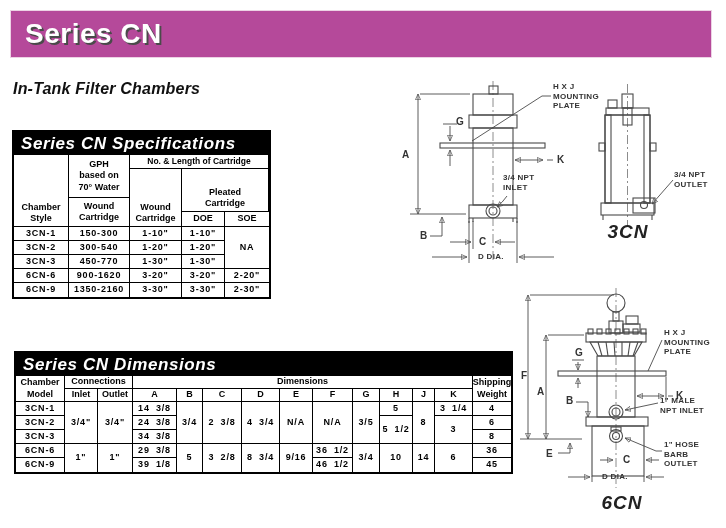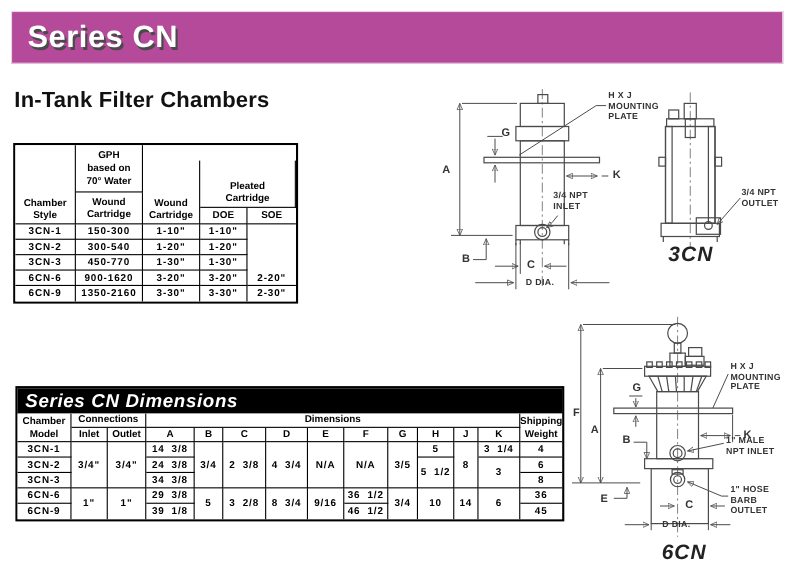--- a/index.html
+++ b/index.html
@@ -4,21 +4,21 @@
 <style>
   html,body { margin:0; padding:0; background:#fff; }
   .page { position:relative; width:726px; height:520px; background:#fff; overflow:hidden;
           font-family:"Liberation Sans", sans-serif; }
 
   
   .banner { position:absolute; left:10px; top:10px; width:700px; height:46px;
             background:#b5499a; border:1px solid #ecd2e4; }
   .banner-text { position:absolute; left:14px; top:7px; color:#fff; font-size:28px; font-weight:bold;
                  letter-spacing:0.5px; text-shadow:2px 2px 0 #4a4a4a; }
-  .subtitle { position:absolute; left:13px; top:80px; font-size:20px; font-weight:bold; 
+  .subtitle { position:absolute; left:13px; top:80px; font-size:16px; font-weight:bold; font-style:italic;
               color:#111; letter-spacing:0.2px; }
 
   
   .datatable { position:absolute; border:2px solid #000; background:#fff; }
   .tbl-title { background:#000; color:#fff; font-weight:bold; font-style:italic;
                font-size:17px; height:23px; line-height:23px; padding-left:7px; letter-spacing:0.6px; }
   .grid { display:grid; background:#fff; }
   .c { display:flex; align-items:center; justify-content:center; text-align:center;
        font-size:9px; font-weight:bold; color:#000; line-height:1.25;
        border-right:1px solid #000; border-bottom:1px solid #000; white-space:pre-line;
@@ -57,26 +57,28 @@
 <body>
 
 <div class="page">
 
   <div class="banner">
     <div class="banner-text">Series CN</div>
   </div>
   <div class="subtitle">In-Tank Filter Chambers</div>
 
   <div id="spec-table" class="datatable">
+    <div class="tbl-title">Series CN Specifications</div>
     <div id="spec-grid" class="grid">
       <div class="c vb" style="grid-area:1/1/5/2">Chamber
 Style</div>
       <div class="c" style="grid-area:1/2/3/3">GPH
 based on
 70° Water</div>
+      <div class="c small" style="grid-area:1/3/2/6">No. &amp; Length of Cartridge</div>
       <div class="c" style="grid-area:3/2/5/3">Wound
 Cartridge</div>
       <div class="c vb" style="grid-area:2/3/5/4">Wound
 Cartridge</div>
       <div class="c vb" style="grid-area:2/4/4/6">Pleated
 Cartridge</div>
       <div class="c" style="grid-area:4/4/5/5">DOE</div>
       <div class="c br0" style="grid-area:4/5/5/6">SOE</div>
 
       <div class="c data" style="grid-area:5/1/6/2">3CN-1</div>
@@ -96,20 +98,21 @@
       <div class="c data" style="grid-area:7/3/8/4">1-30"</div>
       <div class="c data" style="grid-area:8/3/9/4">3-20"</div>
       <div class="c data bb0" style="grid-area:9/3/10/4">3-30"</div>
 
       <div class="c data" style="grid-area:5/4/6/5">1-10"</div>
       <div class="c data" style="grid-area:6/4/7/5">1-20"</div>
       <div class="c data" style="grid-area:7/4/8/5">1-30"</div>
       <div class="c data" style="grid-area:8/4/9/5">3-20"</div>
       <div class="c data bb0" style="grid-area:9/4/10/5">3-30"</div>
 
+      <div class="c data br0" style="grid-area:5/5/8/6">NA</div>
       <div class="c data br0" style="grid-area:8/5/9/6">2-20"</div>
       <div class="c data br0 bb0" style="grid-area:9/5/10/6">2-30"</div>
     </div>
   </div>
 
   <div id="dim-table" class="datatable">
     <div class="tbl-title">Series CN Dimensions</div>
     <div id="dim-grid" class="grid">
       <div class="c" style="grid-area:1/1/3/2">Chamber
 Model</div>

